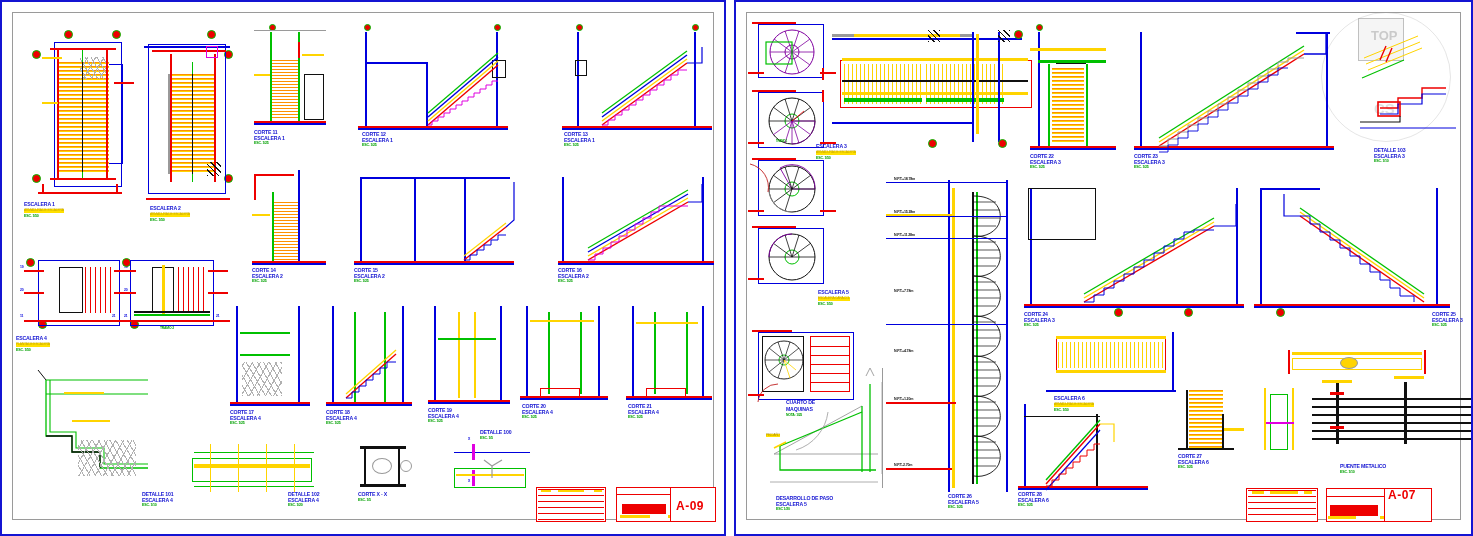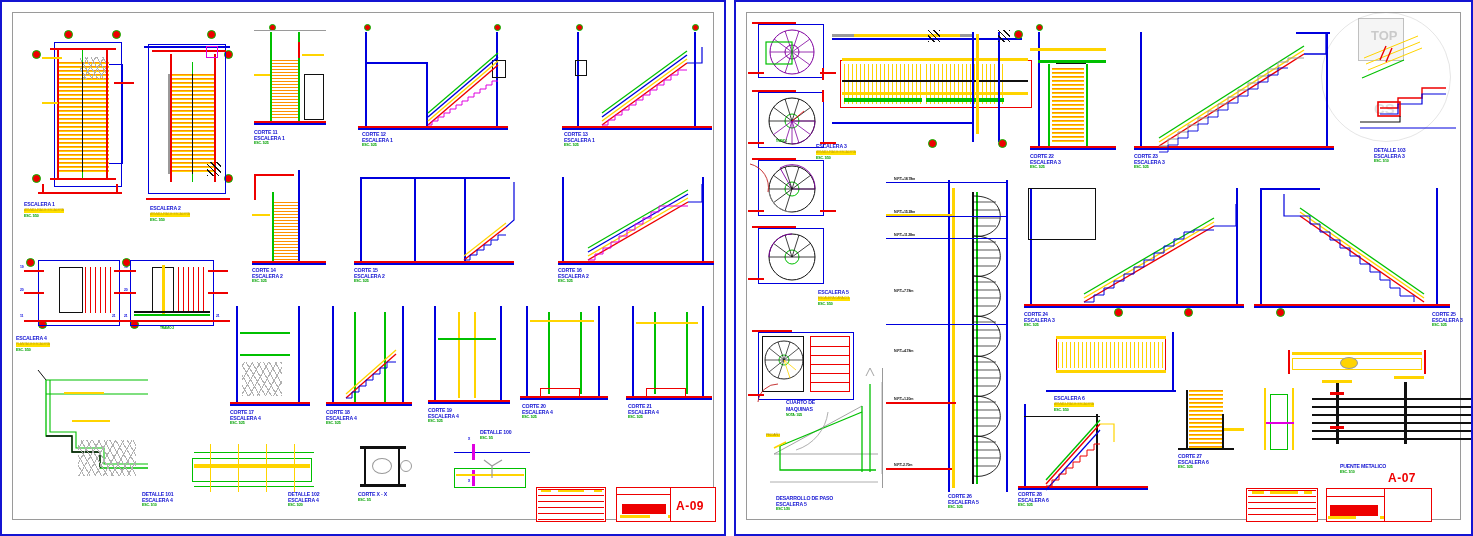--- a/index.html
+++ b/index.html
@@ -962,17 +962,17 @@
       <div class="tb-yel" style="left:568px;top:489px;width:8px;height:3px"></div>
 
       <div class="tb" style="left:590px;top:486px;width:85px;height:34px"></div>
       <div class="ln h red" style="left:590px;top:494px;width:85px;height:1px"></div>
       <div class="tb-fill" style="left:594px;top:503px;width:48px;height:11px"></div>
       <div class="tb-yel" style="left:592px;top:514px;width:28px;height:3px"></div>
       <div class="tb-yel" style="left:644px;top:514px;width:16px;height:3px"></div>
       <div class="ln v red" style="left:648px;top:486px;height:34px;width:1px"></div>
 
       <div class="tb" style="left:648px;top:486px;width:48px;height:34px"></div>
-      <div class="tb-sheetno" style="left:652px;top:469px">A-07</div>
+      <div class="tb-sheetno" style="left:652px;top:486px">A-07</div>
     </div>
   </div>
 
 </div>
 
 </body></html>

